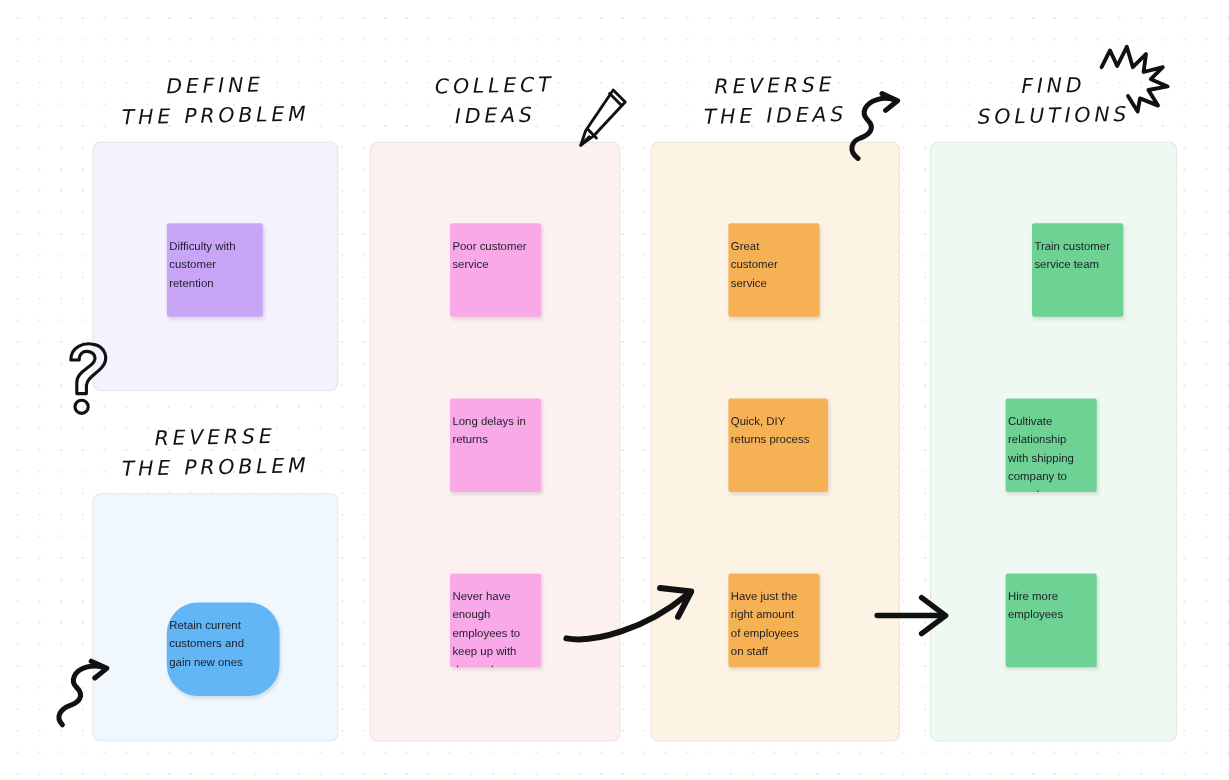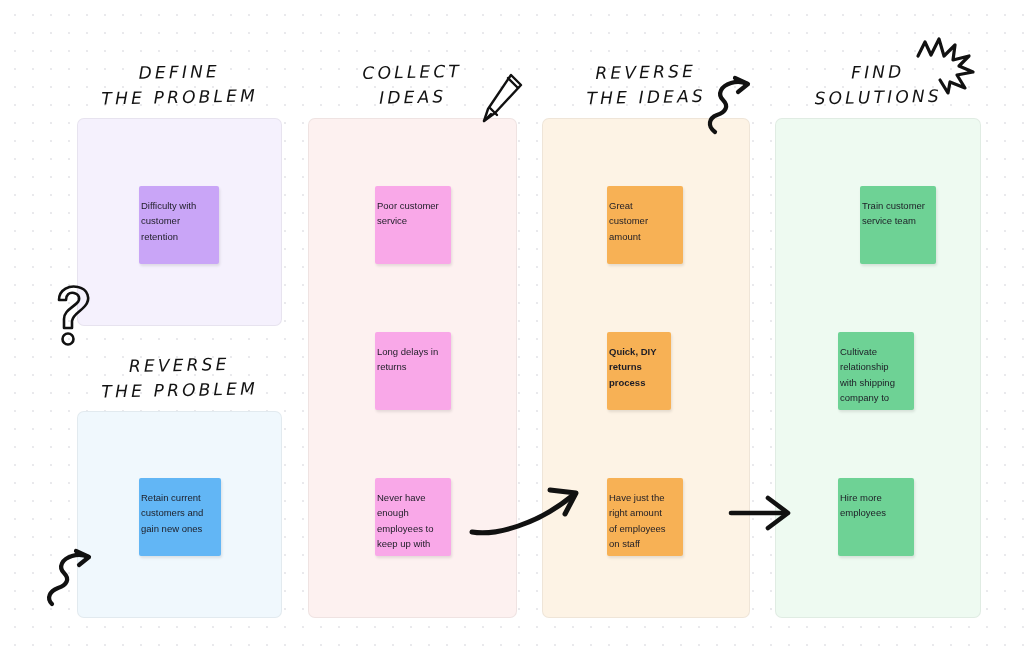--- a/index.html
+++ b/index.html
@@ -84,31 +84,31 @@
   <div class="panel" style="left:77px; top:411px; width:205px; height:207px; background:#f0f8fd;"></div>
 
   <div class="panel" style="left:308px; top:118px; width:209px; height:500px; background:#fdf1f0;"></div>
 
   <div class="panel" style="left:542px; top:118px; width:208px; height:500px; background:#fdf3e5;"></div>
 
   <div class="panel" style="left:775px; top:118px; width:206px; height:500px; background:#eefaf1;"></div>
 
   <div class="note" style="left:139px; top:186px; width:80px; height:78px; background:#c9a5f7;">Difficulty with customer retention</div>
 
-  <div class="note" style="left:139px; top:478px; width:82px; height:78px; background:#62b6f5;">Retain current customers and gain new ones</div>
+  <div class="note" style="left:139px; top:502px; width:94px; height:78px; background:#62b6f5;border-radius:26px;">Retain current customers and gain new ones</div>
 
   <div class="note" style="left:375px; top:186px; width:76px; height:78px; background:#f9a8e8;">Poor customer service</div>
 
   <div class="note" style="left:375px; top:332px; width:76px; height:78px; background:#f9a8e8;">Long delays in returns</div>
 
   <div class="note" style="left:375px; top:478px; width:76px; height:78px; background:#f9a8e8;">Never have enough employees to keep up with demand</div>
 
-  <div class="note" style="left:607px; top:186px; width:76px; height:78px; background:#f7b155;">Great customer amount</div>
+  <div class="note" style="left:607px; top:186px; width:76px; height:78px; background:#f7b155;">Great customer service</div>
 
-  <div class="note" style="left:607px; top:332px; width:64px; height:78px; background:#f7b155;font-weight:bold;">Quick, DIY returns process</div>
+  <div class="note" style="left:607px; top:332px; width:83px; height:78px; background:#f7b155;">Quick, DIY returns process</div>
 
   <div class="note" style="left:607px; top:478px; width:76px; height:78px; background:#f7b155;">Have just the right amount of employees on staff</div>
 
   <div class="note" style="left:838px; top:186px; width:76px; height:78px; background:#6ed295;margin-left:22px;">Train customer service team</div>
 
   <div class="note" style="left:838px; top:332px; width:76px; height:78px; background:#6ed295;">Cultivate relationship with shipping company to speed up returns</div>
 
   <div class="note" style="left:838px; top:478px; width:76px; height:78px; background:#6ed295;">Hire more employees</div>
 
   <svg class="doodle" style="left:52px; top:283px;" width="46" height="64" viewBox="0 0 46 64">

